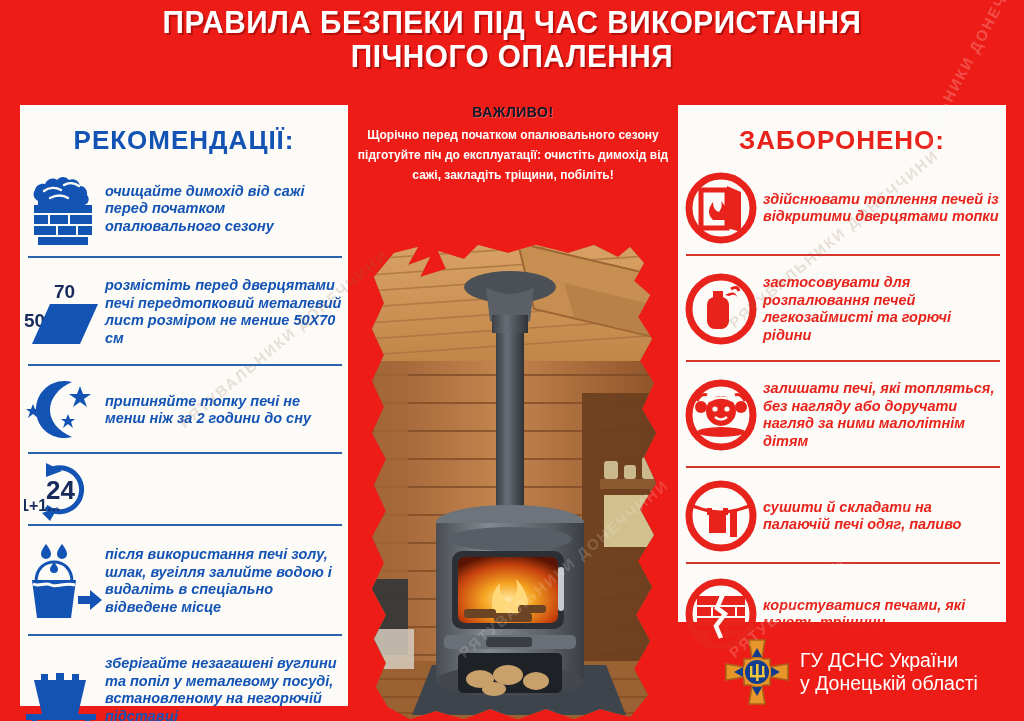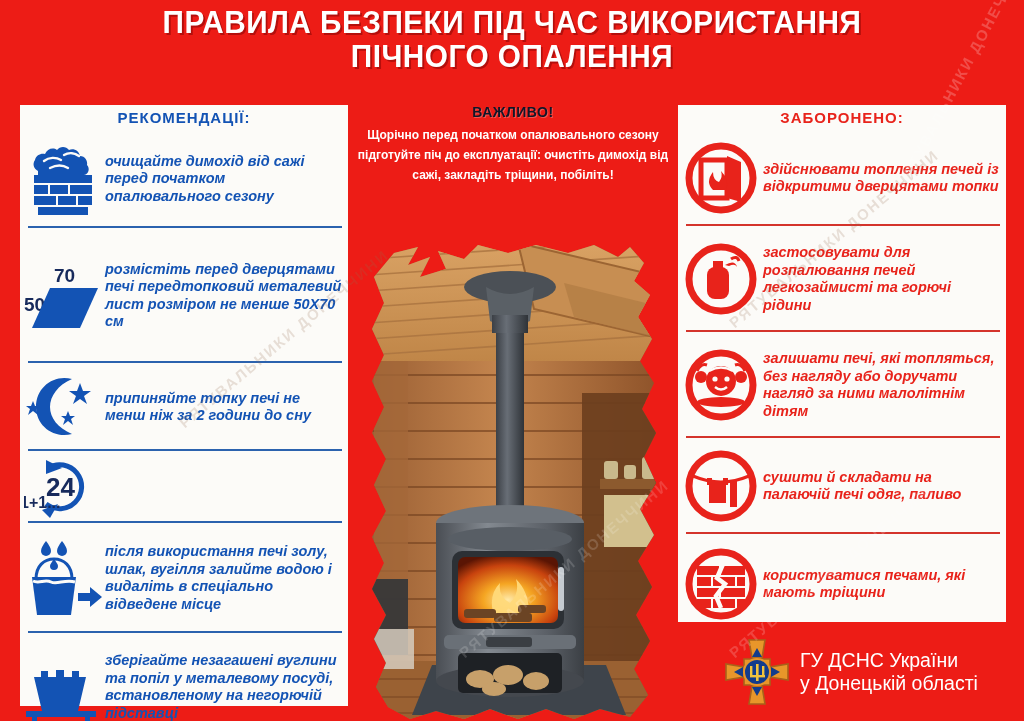--- a/index.html
+++ b/index.html
@@ -26,21 +26,21 @@
   
   .panel{
     position:absolute;background:#FCFBF8;
     box-sizing:border-box;
   }
   #panel-left{left:20px;top:105px;width:328px;height:601px;}
   #panel-right{left:678px;top:105px;width:328px;height:517px;}
 
   .col-head{
     text-align:center;font-weight:bold;letter-spacing:1px;
-    font-size:15px;padding-top:4px;padding-bottom:4px;
+    font-size:26px;padding-top:20px;padding-bottom:4px;
   }
   #panel-left .col-head{color:#1353B4;}
   #panel-right .col-head{color:#E8231B;}
 
   
   .row{
     display:flex;align-items:center;
     padding:2px 6px 2px 4px;box-sizing:border-box;
     position:relative;
   }
@@ -134,21 +134,21 @@
             <path d="M18 20c5-4 12-4 17-1"></path>
             <path d="M38 14c5-3 11-2 15 1"></path>
             <path d="M24 27c6-3 13-3 18 0"></path>
           </g>
         </svg>
       </div>
       <div class="txt">очищайте димохід від сажі перед початком опалювального сезону</div>
       <div class="divider"></div>
     </div>
 
-    <div class="row" style="height:135px">
+    <div class="row" style="height:108px">
       <div class="ico">
         <svg width="78" height="80" viewBox="0 0 78 80">
           <text x="30" y="26" font-family="Liberation Sans, sans-serif" font-size="19" font-weight="bold" fill="#172A5C">70</text>
           <text x="0" y="55" font-family="Liberation Sans, sans-serif" font-size="19" font-weight="bold" fill="#172A5C">50</text>
           <polygon points="26,32 74,32 56,72 8,72" fill="#1353B4"></polygon>
         </svg>
       </div>
       <div class="txt">розмістіть перед дверцятами печі передтопковий металевий лист розміром не менше 50Х70 см</div>
       <div class="divider"></div>
     </div>

